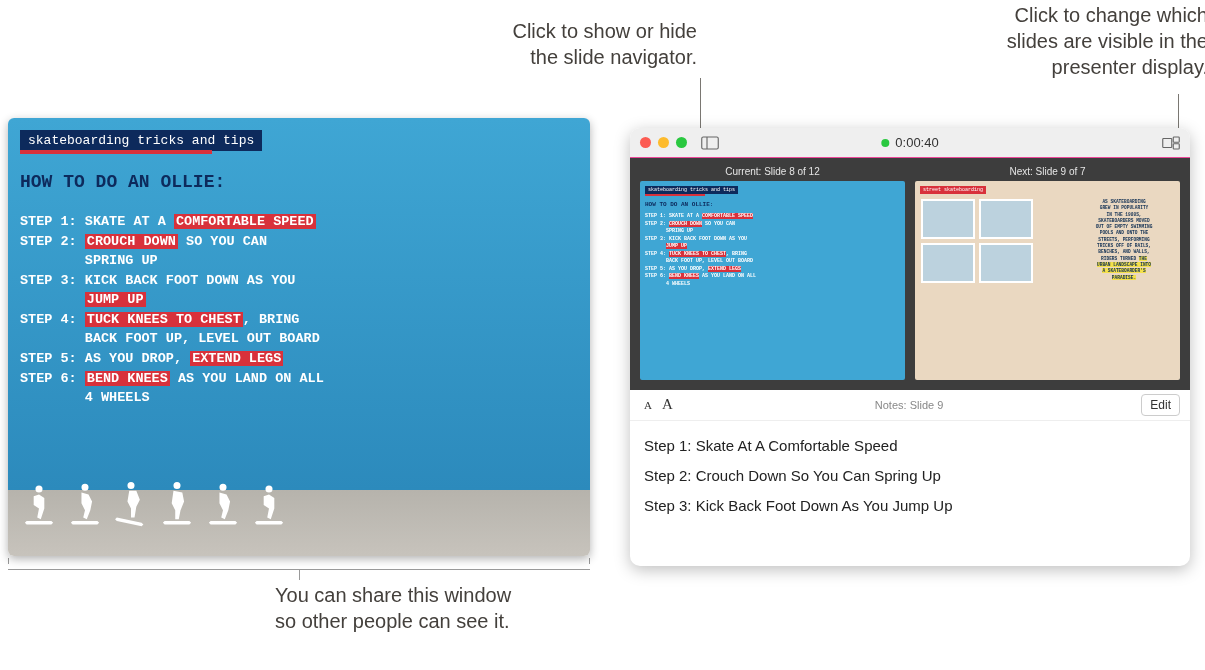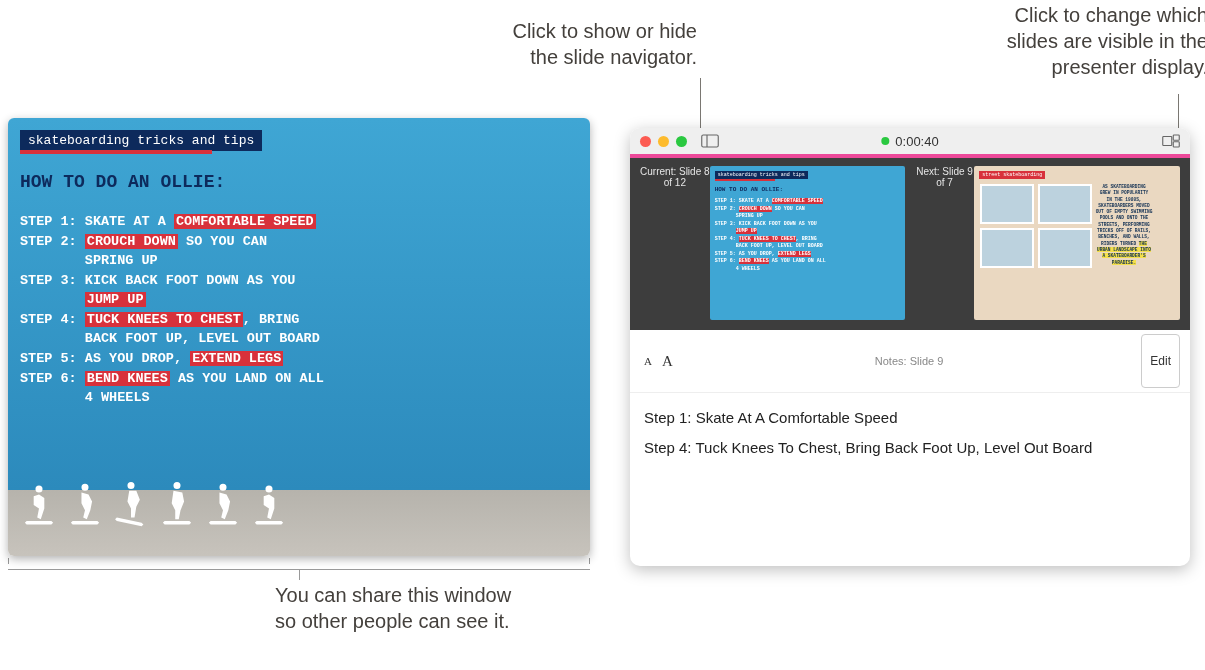--- a/index.html
+++ b/index.html
@@ -73,56 +73,56 @@
     top: 128px;
     width: 560px;
     height: 438px;
     border-radius: 10px;
     background: #fff;
     box-shadow: 0 4px 16px rgba(0,0,0,.25);
     overflow:hidden;
     display:flex; flex-direction:column;
   }
   .titlebar {
-    height:30px; background:#efefef; border-bottom:4px solid #ec4899;
+    height:30px; background:#efefef; border-bottom:1px solid #ec4899;
     display:flex; align-items:center; padding:0 10px; position:relative;
   }
   .traffic { display:flex; gap:7px; }
   .traffic span{width:11px;height:11px;border-radius:50%;}
   .tl-red{background:#fc5b52;} .tl-yel{background:#fdbb2d;} .tl-grn{background:#2ac840;}
   .tb-btn { margin-left:14px; color:#666; display:flex; align-items:center; cursor:pointer; }
   .tb-btn.right{margin-left:auto;}
   .tb-btn svg{width:18px;height:14px;}
   .timer-wrap{position:absolute;left:50%;transform:translateX(-50%);display:flex;align-items:center;gap:6px;font-size:13px;color:#333;}
   .rec-dot{width:8px;height:8px;border-radius:50%;background:#2ac840;}
   .preview-row {
     background:#3d3d3d; padding:8px 10px 10px; display:flex; gap:10px;
   }
-  .preview-col{flex:1;display:flex;flex-direction:row;}
+  .preview-col{flex:1;display:flex;flex-direction:column;}
   .preview-label{color:#e5e5e5;font-size:10px;text-align:center;margin-bottom:4px;}
   .thumb {
     width:100%; aspect-ratio:4/3; border-radius:2px; overflow:hidden; position:relative;
     background:#3fa6d4;
   }
   .thumb.next{background:#ead8c1;}
   .thumb .tband{position:absolute;top:5px;left:5px;background:#0d2a5c;color:#fff;font-size:5px;font-family:"Courier New",monospace;padding:1px 3px;}
   .thumb .tred{position:absolute;top:13px;left:5px;height:2px;width:60px;background:#d8313b;}
   .thumb .thdr{position:absolute;top:20px;left:5px;font-size:6px;color:#0d2a5c;font-family:"Courier New",monospace;font-weight:700;}
   .thumb .tsteps{position:absolute;top:32px;left:5px;font-size:5px;line-height:1.5;color:#fff;font-family:"Courier New",monospace;font-weight:600;width:140px;}
   .thumb .tsteps .hl{background:#d8313b;}
   .thumb.next .nband{position:absolute;top:5px;left:5px;background:#d8313b;color:#fff;font-size:5px;font-family:"Courier New",monospace;padding:1px 3px;}
   .thumb.next .collage{position:absolute;top:18px;left:6px;display:flex;flex-wrap:wrap;gap:4px;width:120px;}
   .thumb.next .collage div{width:54px;height:40px;background:#bcd2de;border:2px solid #fff;}
   .thumb.next .txtbox{position:absolute;top:18px;right:6px;width:100px;font-size:4.5px;line-height:1.4;font-family:"Courier New",monospace;color:#133154;text-align:center;font-weight:600;}
   .thumb.next .txtbox .yh{background:#f4e04a;}
   .notes-bar{display:flex;align-items:center;padding:4px 10px;border-bottom:1px solid #eee;font-size:12px;}
   .notes-bar .fs-small,.notes-bar .fs-large{font-family:Georgia,serif;cursor:pointer;padding:2px 4px;}
   .notes-bar .fs-small{font-size:11px;} .notes-bar .fs-large{font-size:15px;margin-left:2px;}
   .notes-bar .ntitle{flex:1;text-align:center;color:#888;font-size:11px;}
-  .notes-bar .edit{font-size:12px;color:#333;padding:19px 8px;border:1px solid #ccc;border-radius:4px;cursor:pointer;}
+  .notes-bar .edit{font-size:12px;color:#333;padding:3px 8px;border:1px solid #ccc;border-radius:4px;cursor:pointer;}
   .notes-body{flex:1;overflow:auto;padding:10px 14px;font-size:15px;line-height:2.0;color:#222;}
 </style>
 </head>
 <body>
 
 <div class="callout" style="left:417px;top:18px;width:280px;">Click to show or hide<br>the slide navigator.</div>
 <div class="callout-line" style="left:700px;top:78px;width:1px;height:58px;"></div>
 
 <div class="callout" style="left:888px;top:2px;width:320px;">Click to change which<br>slides are visible in the<br>presenter display.</div>
 <div class="callout-line" style="left:1178px;top:94px;width:1px;height:42px;"></div>
@@ -212,15 +212,16 @@
 
   <div class="notes-bar">
     <span class="fs-small">A</span>
     <span class="fs-large">A</span>
     <span class="ntitle">Notes: Slide 9</span>
     <span class="edit">Edit</span>
   </div>
 
   <div class="notes-body">
     <div>Step 1: Skate At A Comfortable Speed</div>
-    <div>Step 4: Tuck Knees To Chest, Bring Back Foot Up, Level Out Board</div>
+    <div>Step 2: Crouch Down So You Can Spring Up</div>
+    <div>Step 3: Kick Back Foot Down As You Jump Up</div>
   </div>
 </div>
 
 </body></html>

